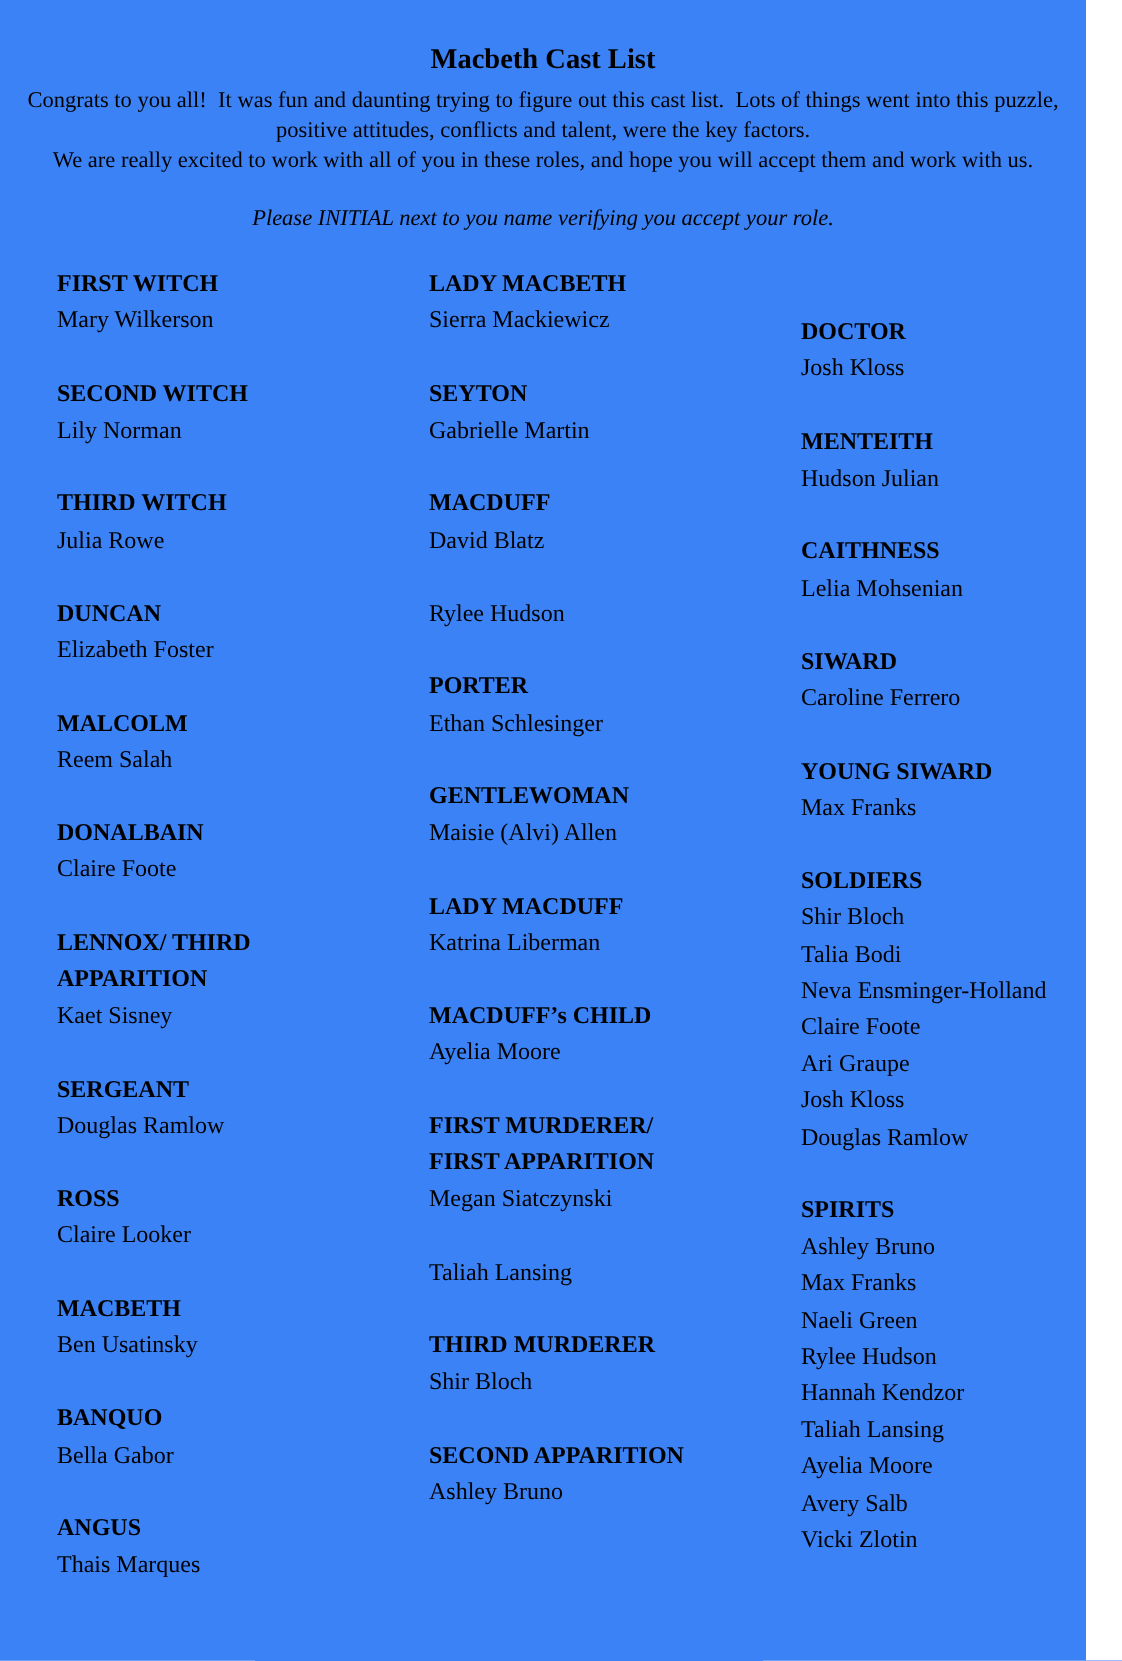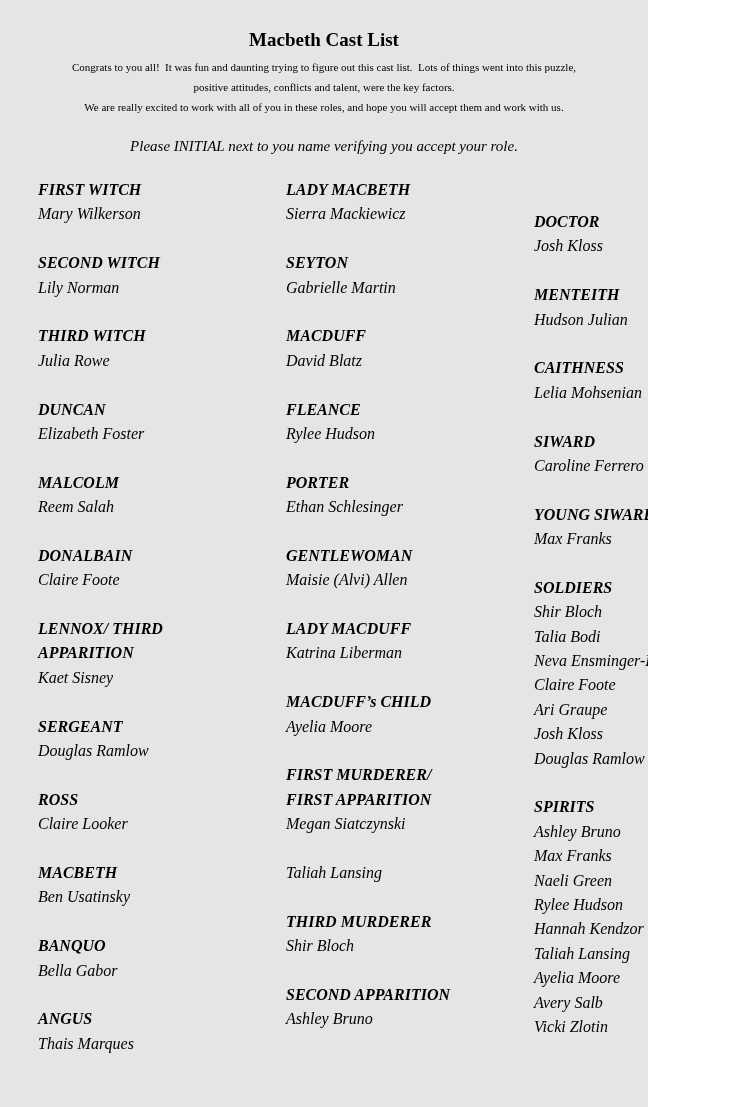--- a/index.html
+++ b/index.html
@@ -3,43 +3,43 @@
 <meta charset="utf-8">
 <style>
   html, body { margin: 0; padding: 0; }
   body {
     background: #ffffff;
     font-family: "Liberation Serif", serif;
     color: #000000;
   }
   .page {
     position: relative;
-    width: 648px;
+    width: 724px;
     height: 1107px;
-    background: #e5e5e5;
+    background: #3b82f6;
     overflow: hidden;
   }
   .doc-title {
     position: absolute;
     top: 27px;
     left: 0;
     right: 0;
     text-align: center;
     font-size: 19px;
     font-weight: bold;
     line-height: 26px;
     white-space: pre-wrap;
   }
   .intro {
     position: absolute;
     top: 57px;
     left: 0;
     right: 0;
     text-align: center;
-    font-size: 11px;
+    font-size: 15px;
     line-height: 20px;
   }
   .intro-line {
     white-space: pre-wrap;
   }
   .instruction {
     position: absolute;
     top: 136px;
     left: 0;
     right: 0;
@@ -50,21 +50,20 @@
     white-space: pre-wrap;
   }
   .cast {
     position: absolute;
     top: 178px;
     left: 38px;
     right: 0;
     display: flex;
     flex-direction: row;
     align-items: flex-start;
-    font-style: italic;
   }
   .cast-col {
     width: 248px;
     flex: 0 0 248px;
   }
   .cast-col:last-child {
     width: 214px;
     flex: 0 0 214px;
     margin-top: 32px;
   }
@@ -136,21 +135,20 @@
     <div class="cast-col">
         <div class="line role">LADY MACBETH</div>
         <div class="line">Sierra Mackiewicz</div>
         <div class="line"></div>
         <div class="line role">SEYTON</div>
         <div class="line">Gabrielle Martin</div>
         <div class="line"></div>
         <div class="line role">MACDUFF</div>
         <div class="line">David Blatz</div>
         <div class="line"></div>
-        <div class="line role">FLEANCE</div>
         <div class="line">Rylee Hudson</div>
         <div class="line"></div>
         <div class="line role">PORTER</div>
         <div class="line">Ethan Schlesinger</div>
         <div class="line"></div>
         <div class="line role">GENTLEWOMAN</div>
         <div class="line">Maisie (Alvi) Allen</div>
         <div class="line"></div>
         <div class="line role">LADY MACDUFF</div>
         <div class="line">Katrina Liberman</div>

